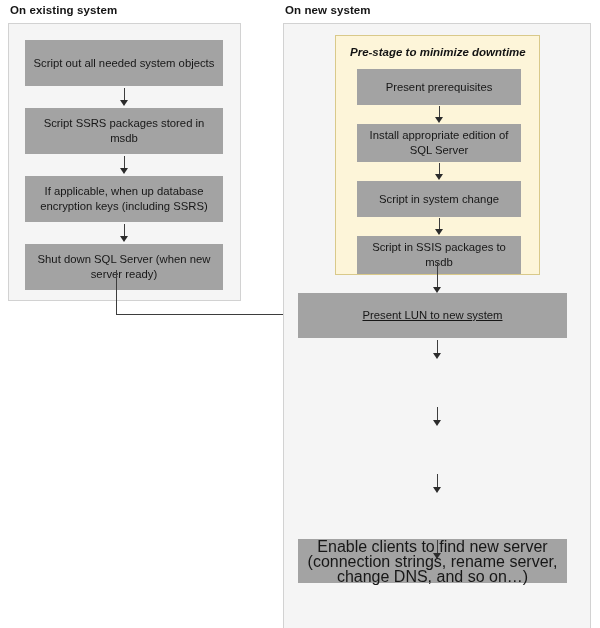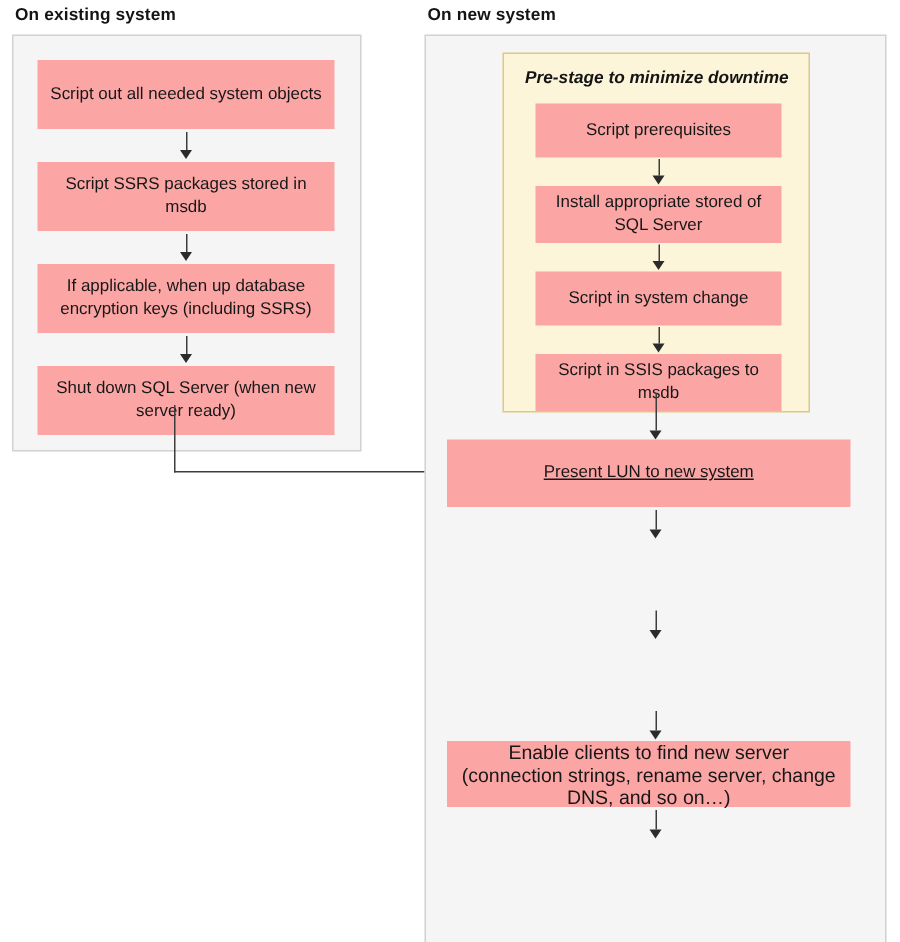--- a/index.html
+++ b/index.html
@@ -61,32 +61,32 @@
     top: 10px;
     font-size: 11.5px;
     font-weight: bold;
     font-style: italic;
     color: #141414;
     white-space: nowrap;
   }
 
   .node {
     position: absolute;
-    background: #fca5a5;
+    background: #a3a3a3;
     box-sizing: border-box;
     display: flex;
     align-items: center;
     justify-content: center;
     text-align: center;
     font-size: 11.3px;
     line-height: 15px;
     color: #171717;
     padding: 2px 6px;
   }
-  .node.small { font-size: 13px; }
+  .node.small { font-size: 16px; margin-top: 45px; }
 
   
   .arrow-v {
     position: absolute;
     width: 9px;
   }
   .arrow-v .stem {
     position: absolute;
     left: 4px;
     top: 0;
@@ -177,28 +177,28 @@
   <div class="head-right"></div>
 </div>
 
 <div class="panel-title" style="left:285px; top:4px;">On new system</div>
 
 <div class="panel" id="panel-new">
 
   <div class="prestage">
     <div class="prestage-title">Pre-stage to minimize downtime</div>
 
-    <div class="node" style="left:21px; top:33px; width:164px; height:36px;">Script prerequisites</div>
+    <div class="node" style="left:21px; top:33px; width:164px; height:36px;">Present prerequisites</div>
 
     <div class="arrow-v" style="left:98.5px; top:70px; height:17px;">
       <div class="stem" style="height:11px;"></div>
         <div class="head"></div>
     </div>
 
-    <div class="node" style="left:21px; top:88px; width:164px; height:38px;">Install appropriate stored of SQL Server</div>
+    <div class="node" style="left:21px; top:88px; width:164px; height:38px;">Install appropriate edition of SQL Server</div>
 
     <div class="arrow-v" style="left:98.5px; top:127px; height:17px;">
       <div class="stem" style="height:11px;"></div>
         <div class="head"></div>
     </div>
 
     <div class="node" style="left:21px; top:145px; width:164px; height:36px;">Script in system change</div>
 
     <div class="arrow-v" style="left:98.5px; top:182px; height:17px;">
       <div class="stem" style="height:11px;"></div>

